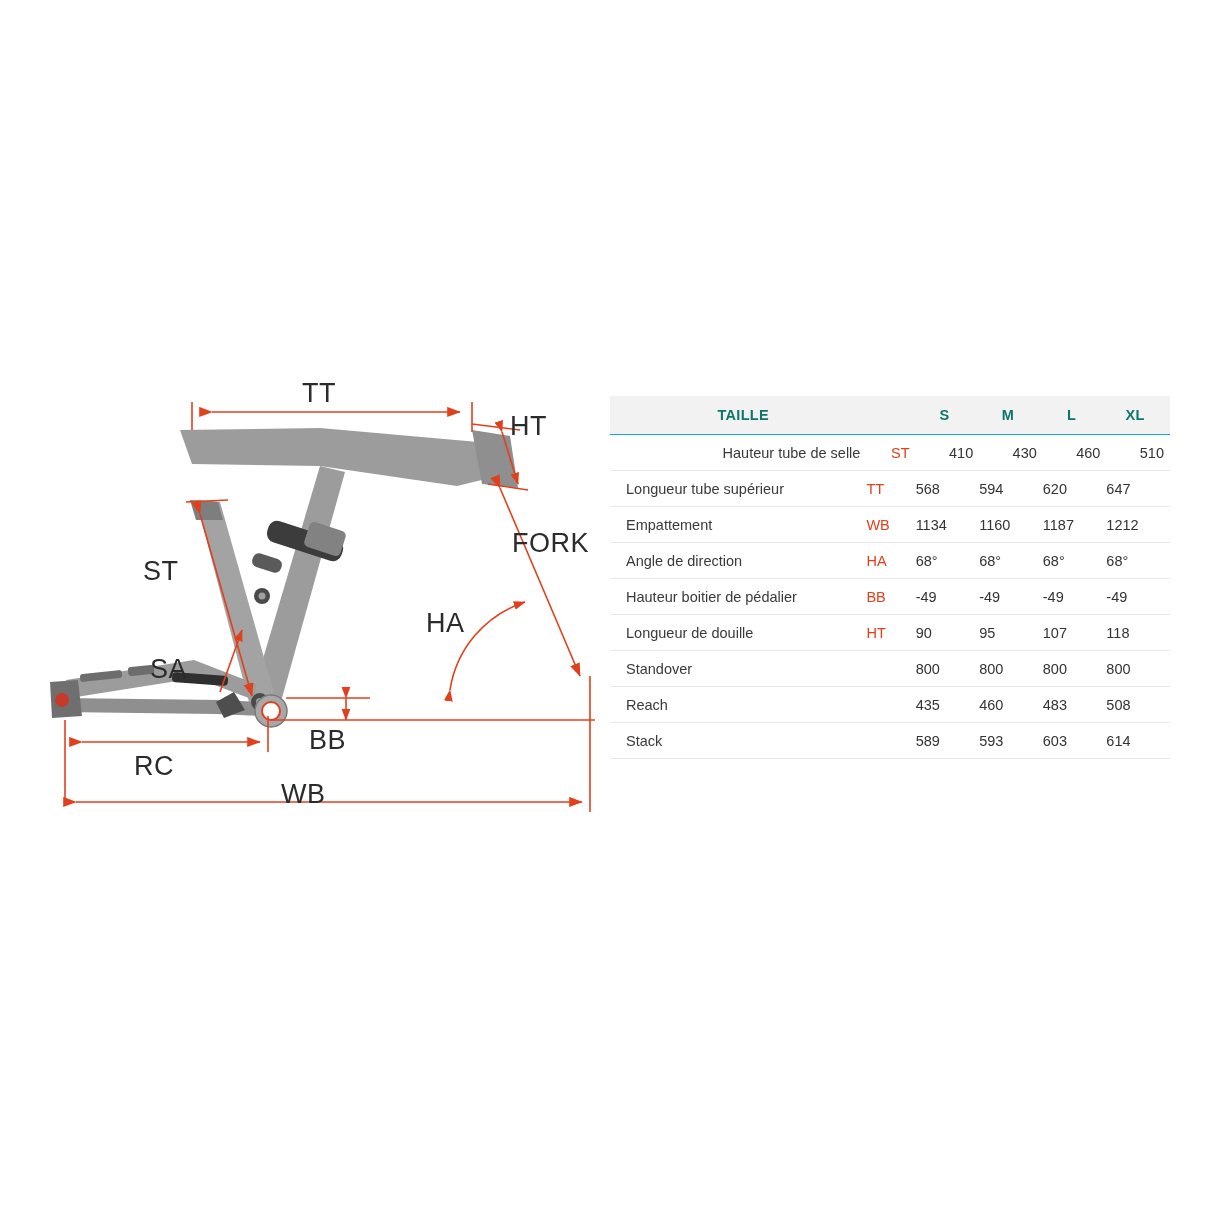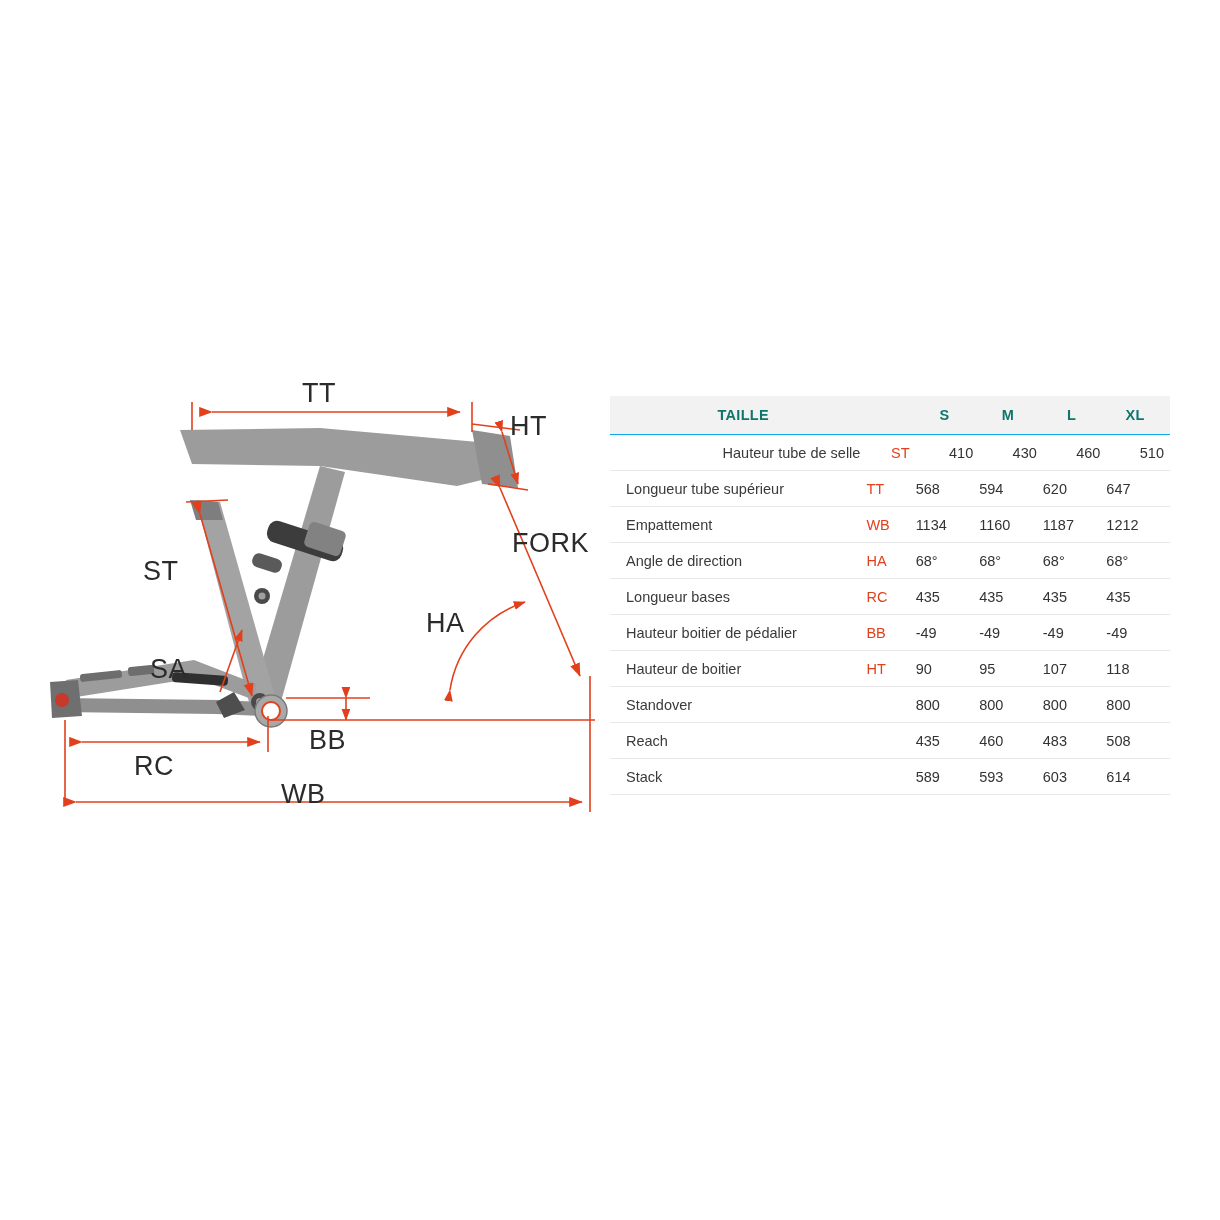--- a/index.html
+++ b/index.html
@@ -223,37 +223,29 @@
       </tr>
       <tr>
         <td class="cell-name">Angle de direction</td>
         <td class="cell-abbr">HA</td>
         <td>68°</td>
         <td>68°</td>
         <td>68°</td>
         <td>68°</td>
       </tr>
       <tr>
-        <td class="cell-name">Longueur bases</td>
-        <td class="cell-abbr">RC</td>
-        <td>435</td>
-        <td>435</td>
-        <td>435</td>
-        <td>435</td>
-      </tr>
-      <tr>
         <td class="cell-name">Hauteur boitier de pédalier</td>
         <td class="cell-abbr">BB</td>
         <td>-49</td>
         <td>-49</td>
         <td>-49</td>
         <td>-49</td>
       </tr>
       <tr>
-        <td class="cell-name">Hauteur de boitier</td>
+        <td class="cell-name">Longueur de douille</td>
         <td class="cell-abbr">HT</td>
         <td>90</td>
         <td>95</td>
         <td>107</td>
         <td>118</td>
       </tr>
       <tr>
         <td class="cell-name">Standover</td>
         <td class="cell-abbr"></td>
         <td>800</td>

